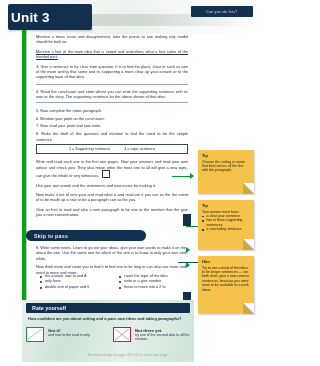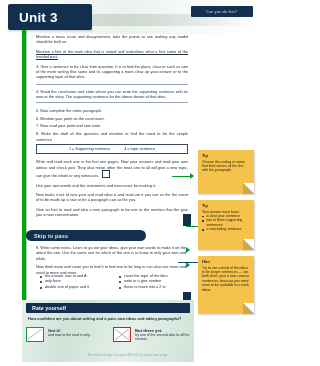--- a/index.html
+++ b/index.html
@@ -12,21 +12,21 @@
   
   .scan-wash{position:absolute;left:0;right:0;height:34px;top:0;
      background:linear-gradient(90deg,#ffffff 0%,#f2f5f3 28%,#e9efea 48%,#f4f7f5 70%,#ffffff 100%);
      opacity:.85;}
   .scan-wash2{position:absolute;left:14px;right:4px;top:14px;height:12px;
      background:linear-gradient(90deg,rgba(205,216,208,0) 0%,rgba(196,210,200,.75) 20%,rgba(180,198,186,.55) 55%,rgba(205,216,208,0) 100%);}
 
   
   .unit-tab{position:absolute;left:8px;top:4px;width:84px;height:26px;
      background:#12304d;border-radius:2px;
-     display:flex;align-items:center;padding-left:11px;box-sizing:border-box;}
+     display:flex;align-items:center;padding-left:3px;box-sizing:border-box;}
   .unit-tab span{color:#ffffff;font-size:13.5px;font-weight:bold;letter-spacing:.2px;}
   .tab-shadow{position:absolute;left:8px;top:28px;width:84px;height:3px;
      background:rgba(13,45,70,.25);filter:blur(1px);}
 
   .corner-badge{position:absolute;right:6px;top:6px;width:62px;height:11px;
      background:#14324f;border-radius:1px;display:flex;align-items:center;
      justify-content:center;}
   .corner-badge span{color:#c8d4de;font-size:4.2px;letter-spacing:.1px;
      white-space:nowrap;transform:scale(.96);}
 

